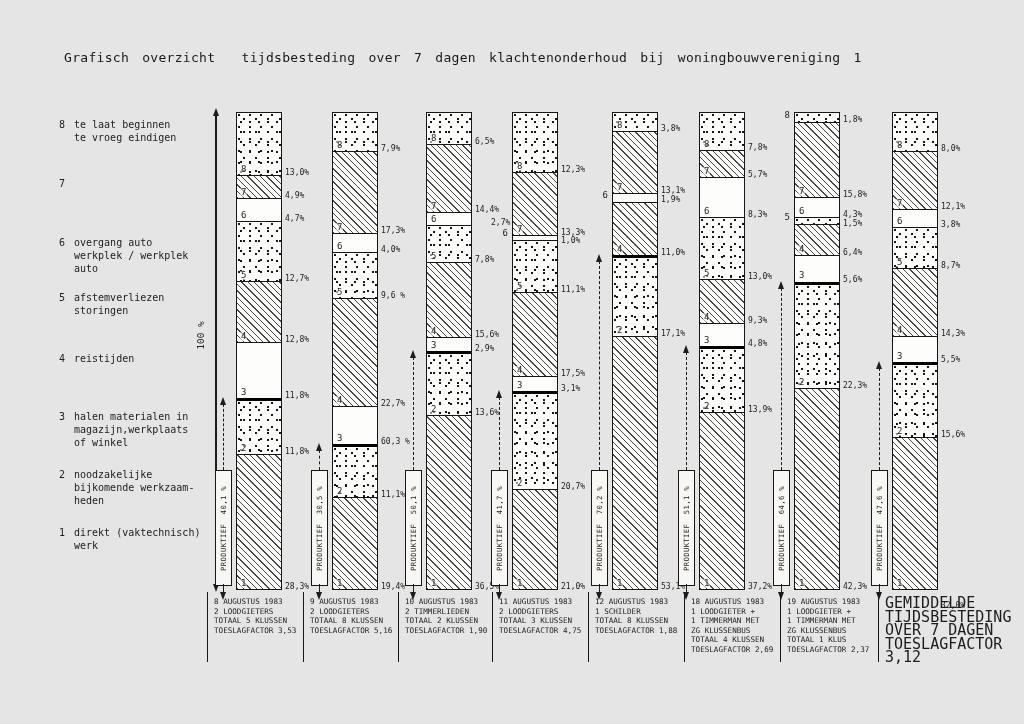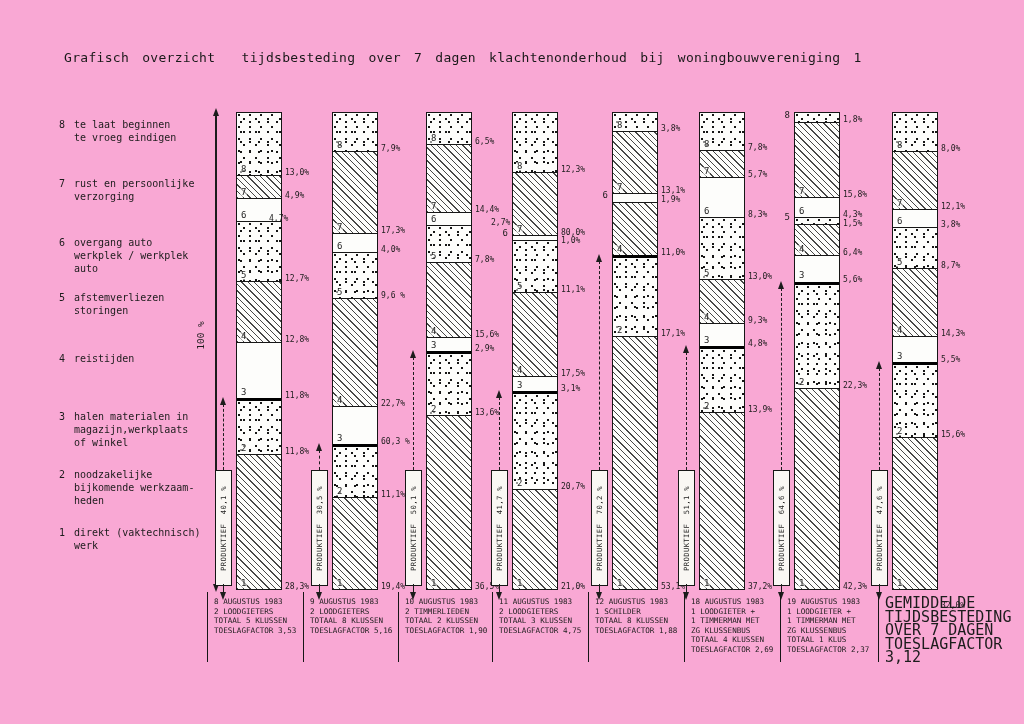--- a/index.html
+++ b/index.html
@@ -1,19 +1,19 @@
 <!DOCTYPE html>
 <html><head>
 <meta charset="utf-8">
 <style>
   html,body{margin:0;padding:0;}
   #page{
     position:relative;
     width:1024px;height:724px;
-    background:#f9a8d4;
+    background:#e5e5e5;
     overflow:hidden;
     font-family:"DejaVu Sans Mono", monospace;
     color:#1c1c1c;
   }
   .title{
     position:absolute;left:64px;top:50px;
     font-size:13px;letter-spacing:.3px;word-spacing:5px;white-space:pre;
     color:#191919;
   }
   
@@ -62,24 +62,20 @@
   <div id="legend">
       <div class="legend-item" style="top: 118px;">
         <div class="legend-num">8</div>
         <div class="legend-text">
           <div class="legend-line">te laat beginnen</div>
           <div class="legend-line">te vroeg eindigen</div>
         </div>
       </div>
       <div class="legend-item" style="top: 177px;">
         <div class="legend-num">7</div>
-        <div class="legend-text">
-          <div class="legend-line">rust en persoonlijke</div>
-          <div class="legend-line">verzorging</div>
-        </div>
       </div>
       <div class="legend-item" style="top: 236px;">
         <div class="legend-num">6</div>
         <div class="legend-text">
           <div class="legend-line">overgang auto</div>
           <div class="legend-line">werkplek / werkplek</div>
           <div class="legend-line">auto</div>
         </div>
       </div>
       <div class="legend-item" style="top: 291px;">
@@ -149,21 +145,21 @@
         </div>
         <div class="seg pat-hatch" style="top: 61.88px; height: 23.324px;">
           <div class="segnum-in">7</div>
         </div>
         <div class="seg pat-dots segtop" style="top: 0px; height: 61.88px;">
           <div class="segnum-in">8</div>
         </div>
       </div>
       <div class="pct" style="left: 285px; top: 167.88px;">13,0%</div>
       <div class="pct" style="left: 285px; top: 191.204px;">4,9%</div>
-      <div class="pct" style="left: 269px; top: 213.576px;">4,7%</div>
+      <div class="pct" style="left: 285px; top: 213.576px;">4,7%</div>
       <div class="pct" style="left: 285px; top: 274.028px;">12,7%</div>
       <div class="pct" style="left: 285px; top: 334.956px;">12,8%</div>
       <div class="pct" style="left: 285px; top: 391.124px;">11,8%</div>
       <div class="pct" style="left: 285px; top: 447.292px;">11,8%</div>
       <div class="pct" style="left: 285px; top: 582px;">28,3%</div>
       <div class="vdash" style="left: 223px; top: 404.124px; height: 65.876px;"></div>
       <div class="tri-up" style="left: 220px; top: 397.124px;"></div>
       <div class="prodbox" style="left: 215px; top: 470px;">PRODUKTIEF  40,1 %</div>
       <div class="vline" style="left: 223px; top: 584px; height: 10px;"></div>
       <div class="tri-down" style="left: 220px; top: 592px;"></div>
@@ -285,21 +281,21 @@
         <div class="seg pat-plain" style="top: 121.856px; height: 4.76px;"></div>
         <div class="seg pat-hatch" style="top: 58.548px; height: 63.308px;">
           <div class="segnum-in">7</div>
         </div>
         <div class="seg pat-dots segtop" style="top: 0px; height: 58.548px;">
           <div class="segnum-in">8</div>
         </div>
       </div>
       <div class="segnum-out" style="left: 498px; top: 227.616px;">6</div>
       <div class="pct" style="left: 561px; top: 164.548px;">12,3%</div>
-      <div class="pct" style="left: 561px; top: 227.856px;">80,0%</div>
+      <div class="pct" style="left: 561px; top: 227.856px;">13,3%</div>
       <div class="pct" style="left: 561px; top: 236.356px;">1,0%</div>
       <div class="pct" style="left: 561px; top: 285.452px;">11,1%</div>
       <div class="pct" style="left: 561px; top: 368.752px;">17,5%</div>
       <div class="pct" style="left: 561px; top: 383.508px;">3,1%</div>
       <div class="pct" style="left: 561px; top: 482.04px;">20,7%</div>
       <div class="pct" style="left: 561px; top: 582px;">21,0%</div>
       <div class="vdash" style="left: 499px; top: 396.508px; height: 73.492px;"></div>
       <div class="tri-up" style="left: 496px; top: 389.508px;"></div>
       <div class="prodbox" style="left: 491px; top: 470px;">PRODUKTIEF  41,7 %</div>
       <div class="vline" style="left: 499px; top: 584px; height: 10px;"></div>

